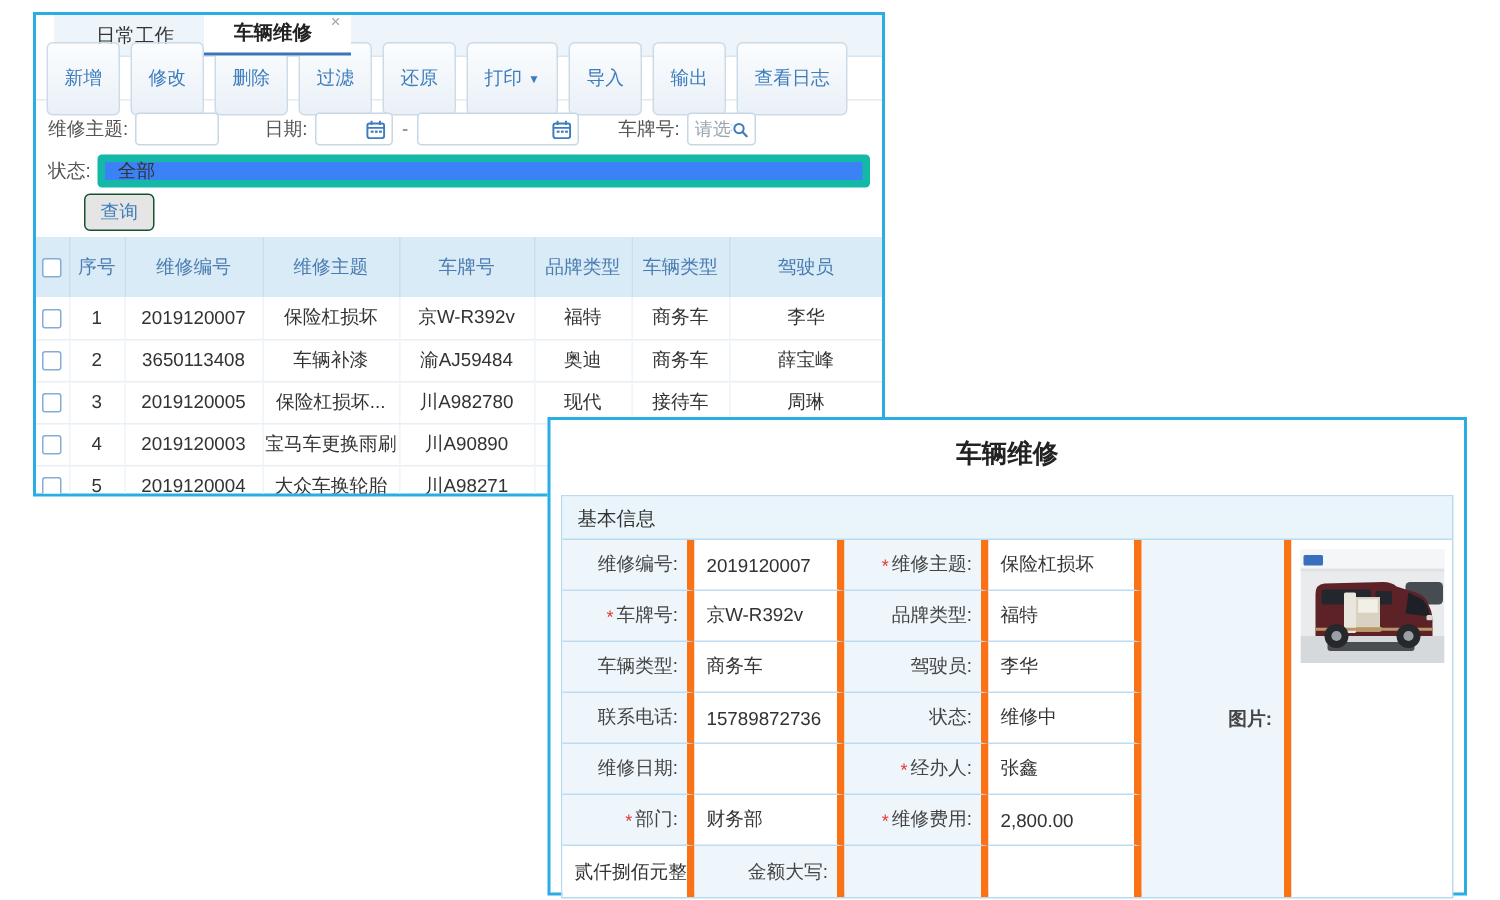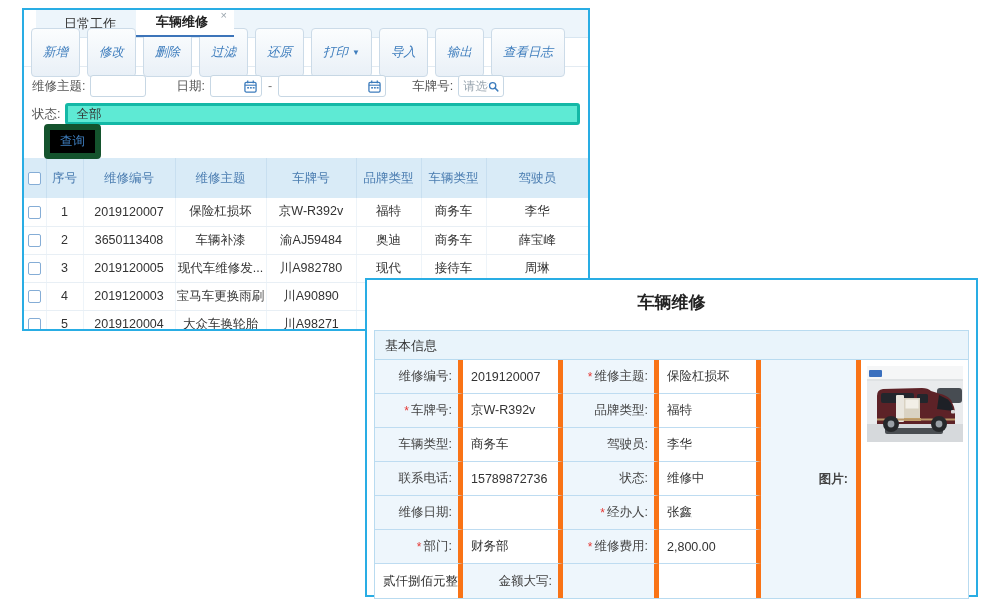--- a/index.html
+++ b/index.html
@@ -16,41 +16,41 @@
   .tab.active { background:#fff; font-weight:bold; color:#222;
     border-bottom:2px solid #3c74b9; position:relative; padding-right:26px; }
   .tab-close { position:absolute; top:1px; right:7px; font-size:11px; color:#9aa5ad;
     font-weight:normal; line-height:12px; }
 
   .toolbar { height:29px; display:flex; align-items:center; gap:7px; padding:0 7px;
     border-bottom:1px solid #e3ebf2; background:#fff; }
   .tbtn { display:inline-flex; align-items:center; gap:4px; padding:15px 11px;
     font-size:12.5px; color:#3e7dbd; background:linear-gradient(#fbfdfe,#e9f0f7);
     border:1px solid #ccdbe8; border-radius:4px; cursor:pointer;
-    font-family:inherit; white-space:nowrap;font-style:italic; }
+    font-family:inherit; white-space:nowrap; }
   .caret { font-size:8px; color:#3e7dbd; }
 
   .filters { padding:6px 8px 0 8px; font-size:12.5px; color:#555; }
   .frow { display:flex; align-items:center; }
   .frow1 { height:26px; }
   .flabel { margin-right:5px; white-space:nowrap; }
   .finput { height:22px; border:1px solid #c7d7e4; border-radius:3px; background:#fff;
     display:inline-flex; align-items:center; padding:0 4px; }
   .w-subject { width:56px; margin-right:30px; }
   .w-date1 { width:52px; justify-content:flex-end; }
   .w-date2 { width:108px; justify-content:flex-end; margin-right:26px; }
   .dash { margin:0 6px; color:#777; }
   .w-plate { width:46px; justify-content:space-between; overflow:hidden; }
   .ph { color:#9aa6b0; font-size:12px; white-space:nowrap; overflow:hidden; width:30px; }
   .frow2 { margin-top:4px; height:22px; }
-  .status-select { flex:1; height:22px; border:3px solid #14b8a6; border-radius:3px;
-    background:#5eead4; display:flex; align-items:center; padding-left:8px; color:#333; }
+  .status-select { flex:1; height:22px; border:5px solid #14b8a6; border-radius:3px;
+    background:#3b82f6; display:flex; align-items:center; padding-left:8px; color:#333; }
   .frow3 { margin-top:5px; height:23px; }
-  .query-btn { margin-left:12px; padding:3px 10px; background:#000000; color:#3e7dbd;
-    border:6px solid #14532d; border-radius:4px; font-size:12.5px; cursor:pointer;
+  .query-btn { margin-left:24px; padding:3px 10px; background:#e5e5e5; color:#3e7dbd;
+    border:1px solid #14532d; border-radius:4px; font-size:12.5px; cursor:pointer;
     font-family:inherit; }
 
   table.grid { width:100%; border-collapse:collapse; font-size:12.5px; margin-top:5px;
     table-layout:fixed; }
   table.grid th { background:#d9ebf7; color:#4a7cb0; font-weight:normal; height:40px;
     border-left:1px solid #c8dff0; }
   table.grid th:first-child { border-left:none; }
   table.grid td { height:28px; text-align:center; color:#333;
     border-bottom:1px solid #e8eff5; border-left:1px solid #eef4f9;
     overflow:hidden; white-space:nowrap; }
@@ -203,21 +203,21 @@
         <td class="link">车辆补漆</td>
         <td class="link">渝AJ59484</td>
         <td>奥迪</td>
         <td>商务车</td>
         <td class="link">薛宝峰</td>
       </tr>
       <tr>
         <td><span class="cb"></span></td>
         <td>3</td>
         <td class="link">2019120005</td>
-        <td class="link">现代车维修发...</td>
+        <td class="link">保险杠损坏...</td>
         <td class="link">川A982780</td>
         <td>现代</td>
         <td>接待车</td>
         <td class="link">周琳</td>
       </tr>
       <tr>
         <td><span class="cb"></span></td>
         <td>4</td>
         <td class="link">2019120003</td>
         <td class="link">宝马车更换雨刷</td>

